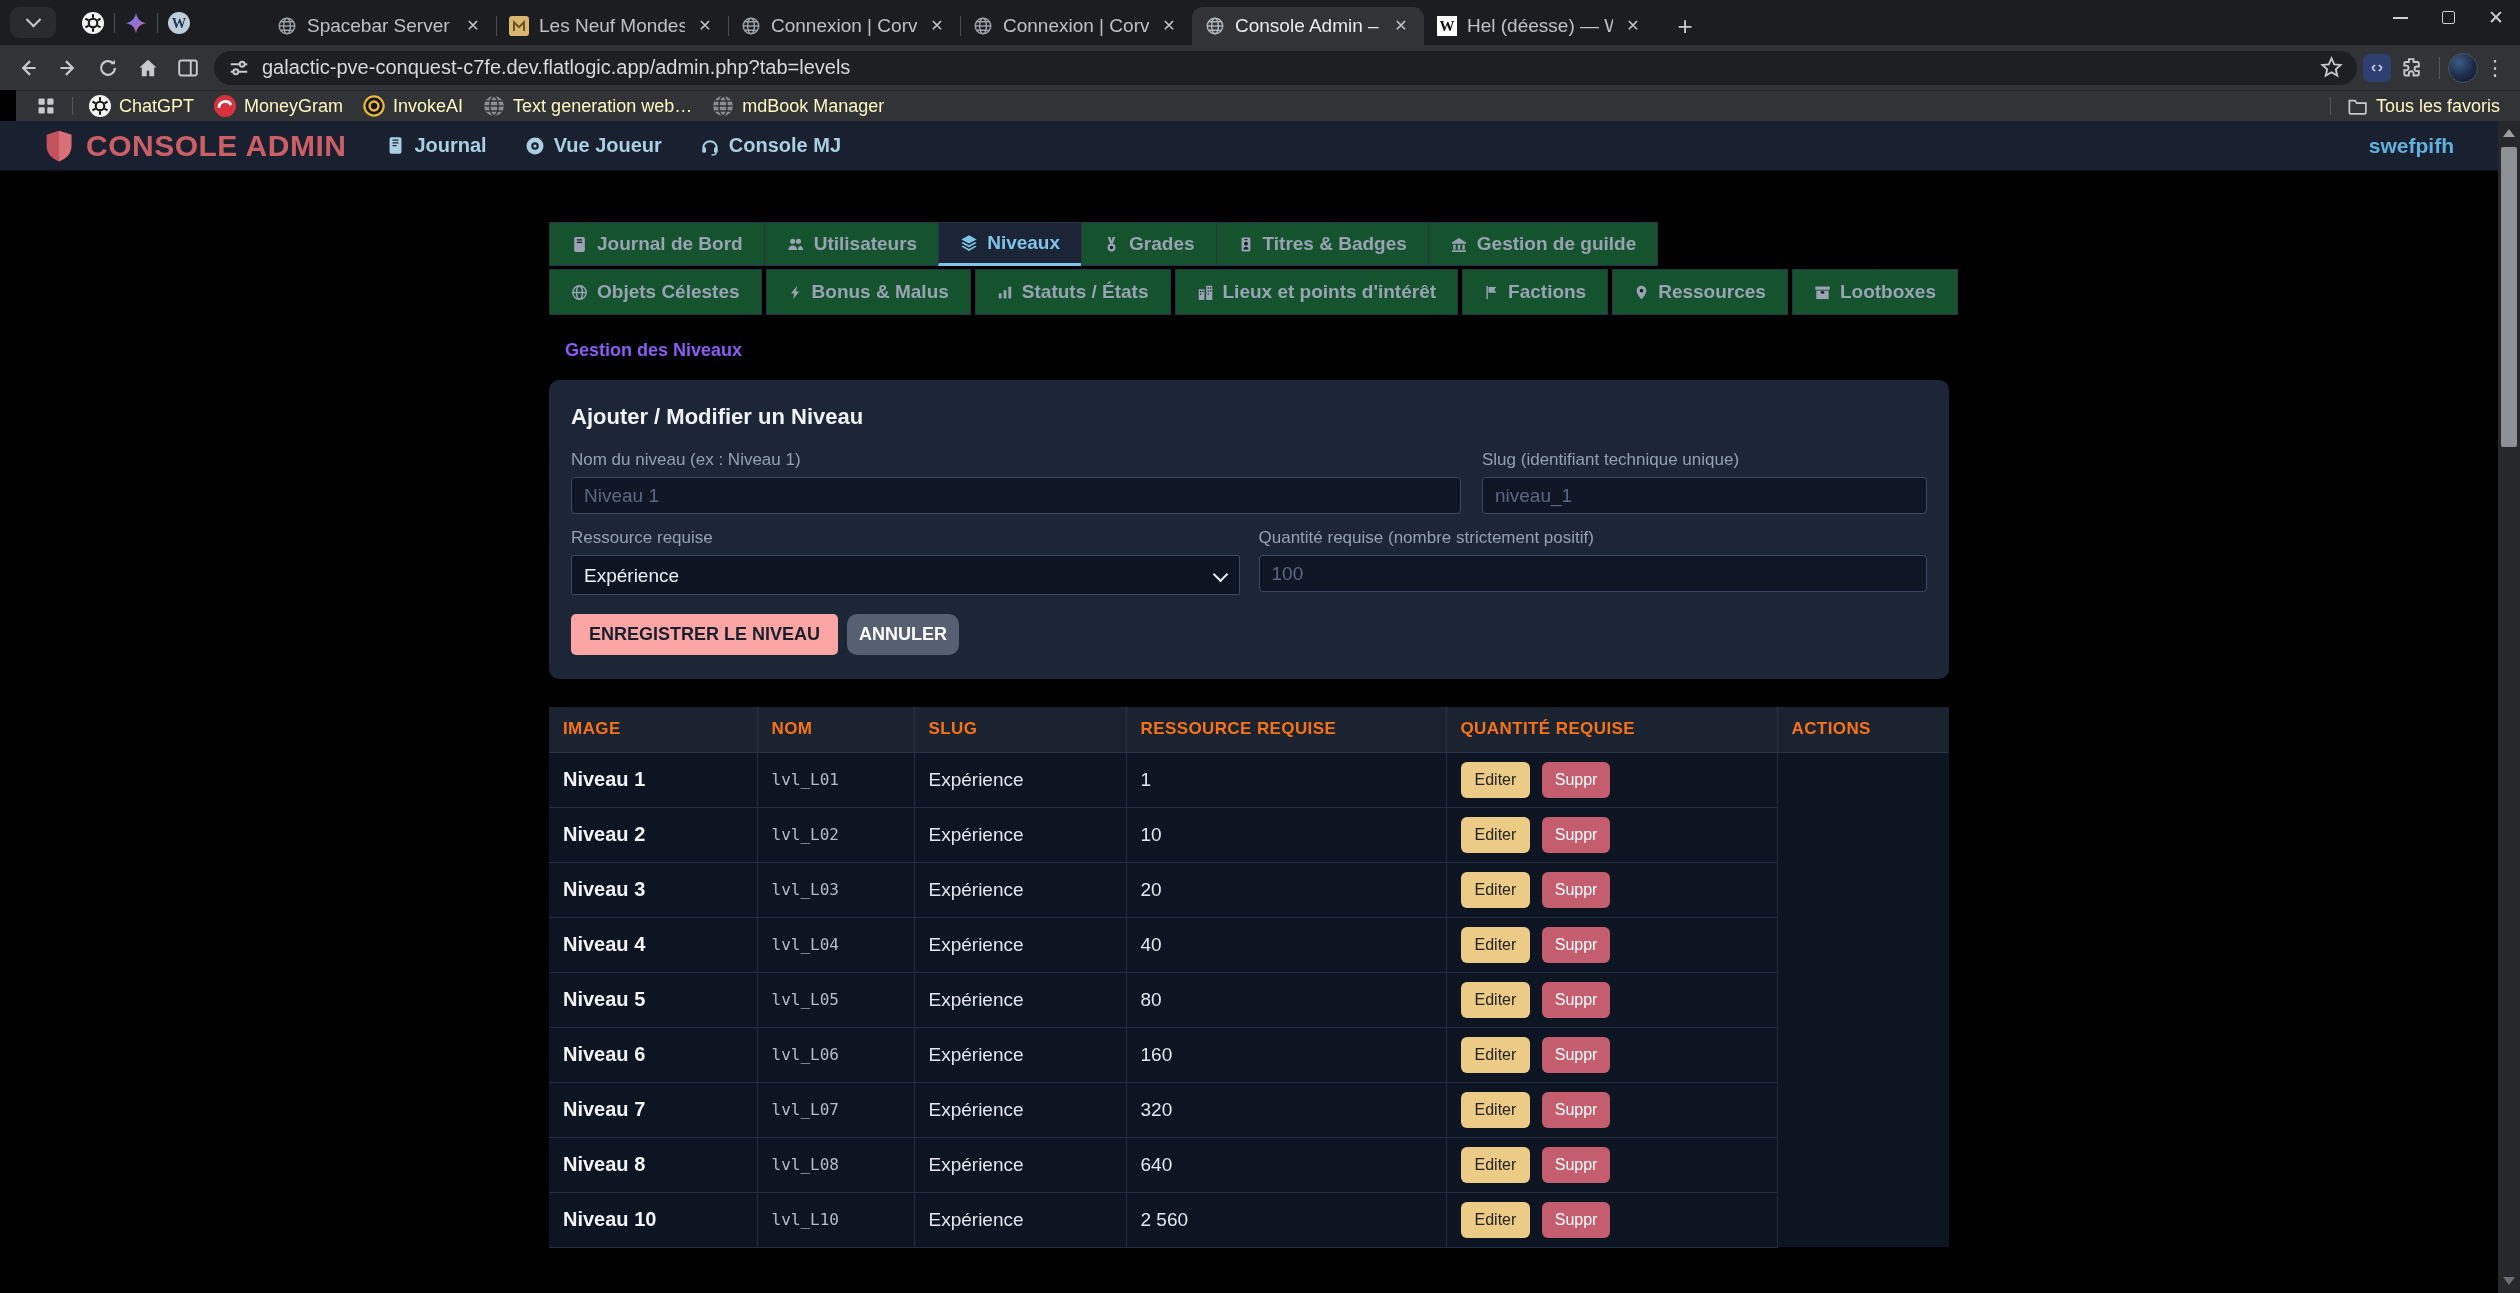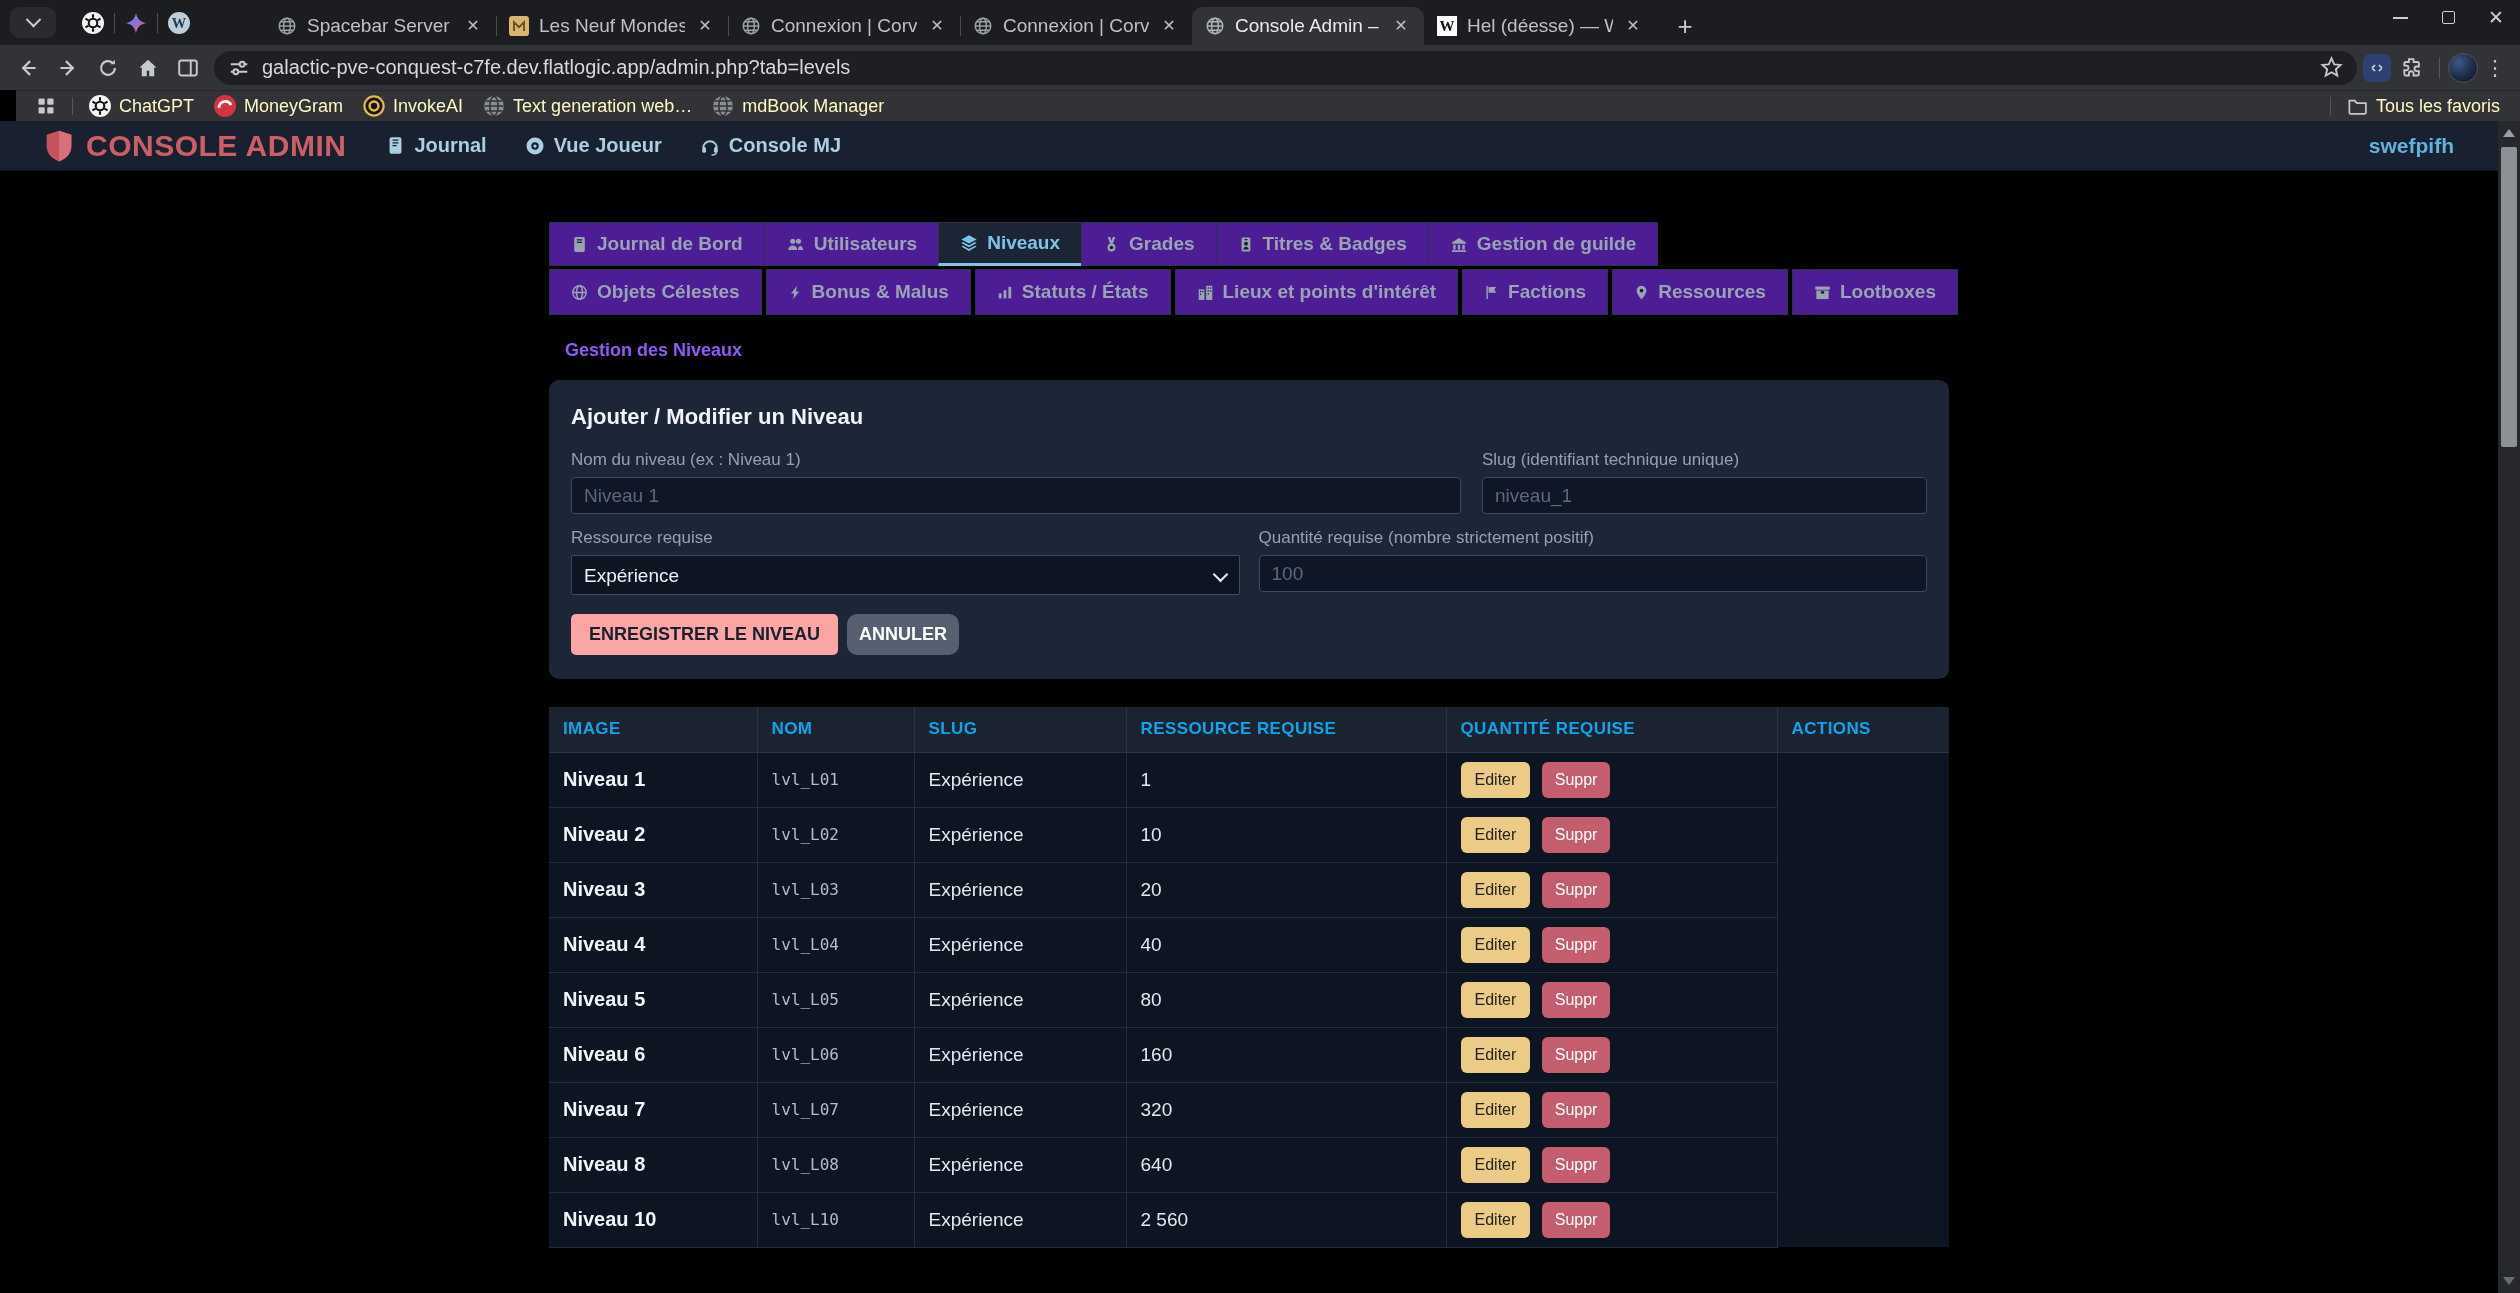--- a/index.html
+++ b/index.html
@@ -71,21 +71,21 @@
   .app-nav { display:flex; align-items:center; margin-left:40px; gap:38px; }
   .app-nav a { display:flex; align-items:center; gap:9px; color:#abcfe2; font-size:20px; font-weight:700; text-decoration:none; }
   .username { margin-left:auto; color:#62b2df; font-size:21px; font-weight:700; }
 
   
   .page { position:absolute; top:172px; left:0; right:22px; bottom:0; background:#000; }
   .content { width:1400px; margin:0 auto; padding-top:50px; }
 
   .tabrow { display:flex; }
   .ctab { height:44px; display:flex; align-items:center; gap:9px; padding:0 21px;
-    background:#4c1d95; border:1px solid #2b3447; color:#99a3b4; font-size:19px; font-weight:700;
+    background:#14532d; border:1px solid #2b3447; color:#99a3b4; font-size:19px; font-weight:700;
     margin-left:-1px; white-space:nowrap; }
   .tabrow1 .ctab:first-child { margin-left:0; }
   .ctab.active { background:#1b2536; color:#7fc4e8; border-bottom:3px solid #7fc4e8; }
   .tabrow2 { margin-top:3px; }
   .tabrow2 .ctab { margin-left:0; margin-right:4px; height:46px; }
   .ctab svg { flex:0 0 auto; }
 
   .page-title { margin:20px 0 0 16px; font-size:18px; line-height:30px; color:#8b5cf6; font-weight:700; }
 
   .panel { margin-top:15px; background:#1d2636; border-radius:10px; padding:24px 22px; }
@@ -103,21 +103,21 @@
   .selwrap::after { content:""; position:absolute; right:14px; top:14px; width:9px; height:9px;
     border-right:2px solid #e8ecf2; border-bottom:2px solid #e8ecf2; transform:rotate(45deg); pointer-events:none; }
   .form-buttons { margin-top:19px; display:flex; gap:9px; }
   .btn { border:none; border-radius:5px; font-family:"Liberation Sans",sans-serif; cursor:pointer; }
   .btn-save { background:#fca5a5; color:#18202e; font-size:18px; font-weight:700; padding:10px 18px; }
   .btn-cancel { background:#566070; color:#ffffff; font-size:18px; font-weight:700; padding:10px 12px;border-radius:10px; }
 
   
   .table-wrap { margin-top:28px; }
   table.levels { width:100%; border-collapse:collapse; table-layout:fixed; }
-  .levels th { height:45px; background:#1b2331; color:#0ea5e9; font-size:17px; font-weight:700;
+  .levels th { height:45px; background:#1b2331; color:#f97316; font-size:17px; font-weight:700;
     text-align:left; padding:0 14px; border-right:1px solid #2b3447; border-bottom:1px solid #2b3447; letter-spacing:.4px; }
   .levels th:last-child { border-right:none; }
   .levels td { height:55px; background:#0d1422; padding:0 14px;
     border-right:1px solid #242d40; border-bottom:1px solid #242d40; }
   .levels td:last-child { border-right:none; }
   .levels td.c-empty { border-bottom:none; }
   .cell-name { color:#f2f4f7; font-weight:700; font-size:20px; }
   .cell-slug { font-family:"DejaVu Sans Mono", monospace; font-size:16px; color:#b4bdc9; }
   .cell-res, .cell-qty { color:#e4e8ee; font-size:19px; }
   .btn-edit { background:#eccb86; color:#24231f; font-size:16px; padding:9px 14px; border-radius:6px; border:none; }

